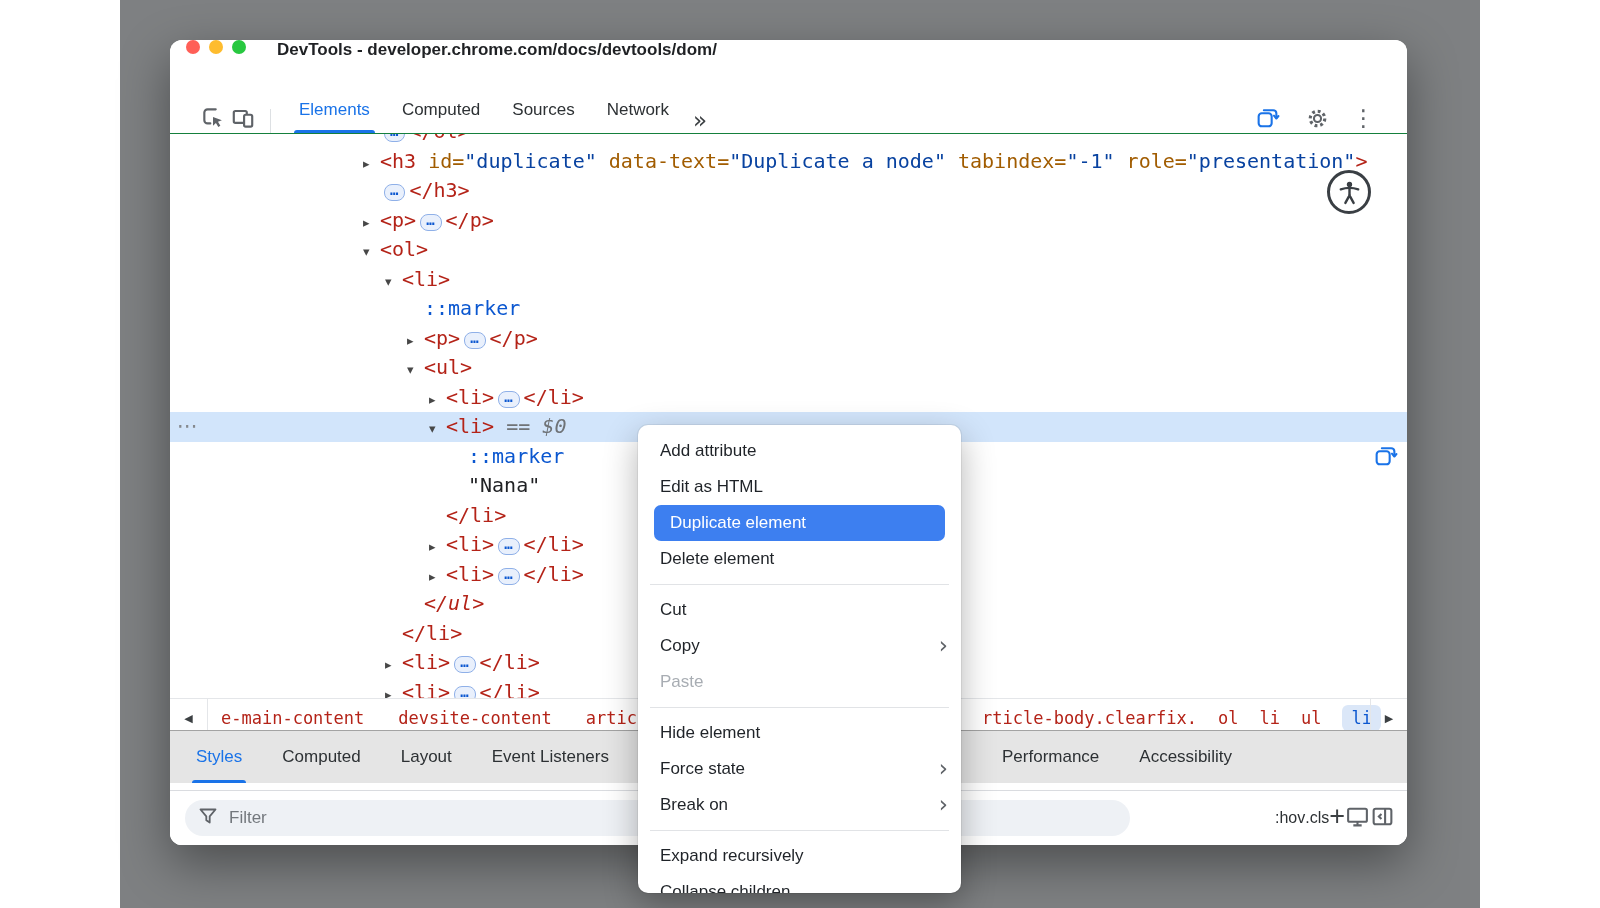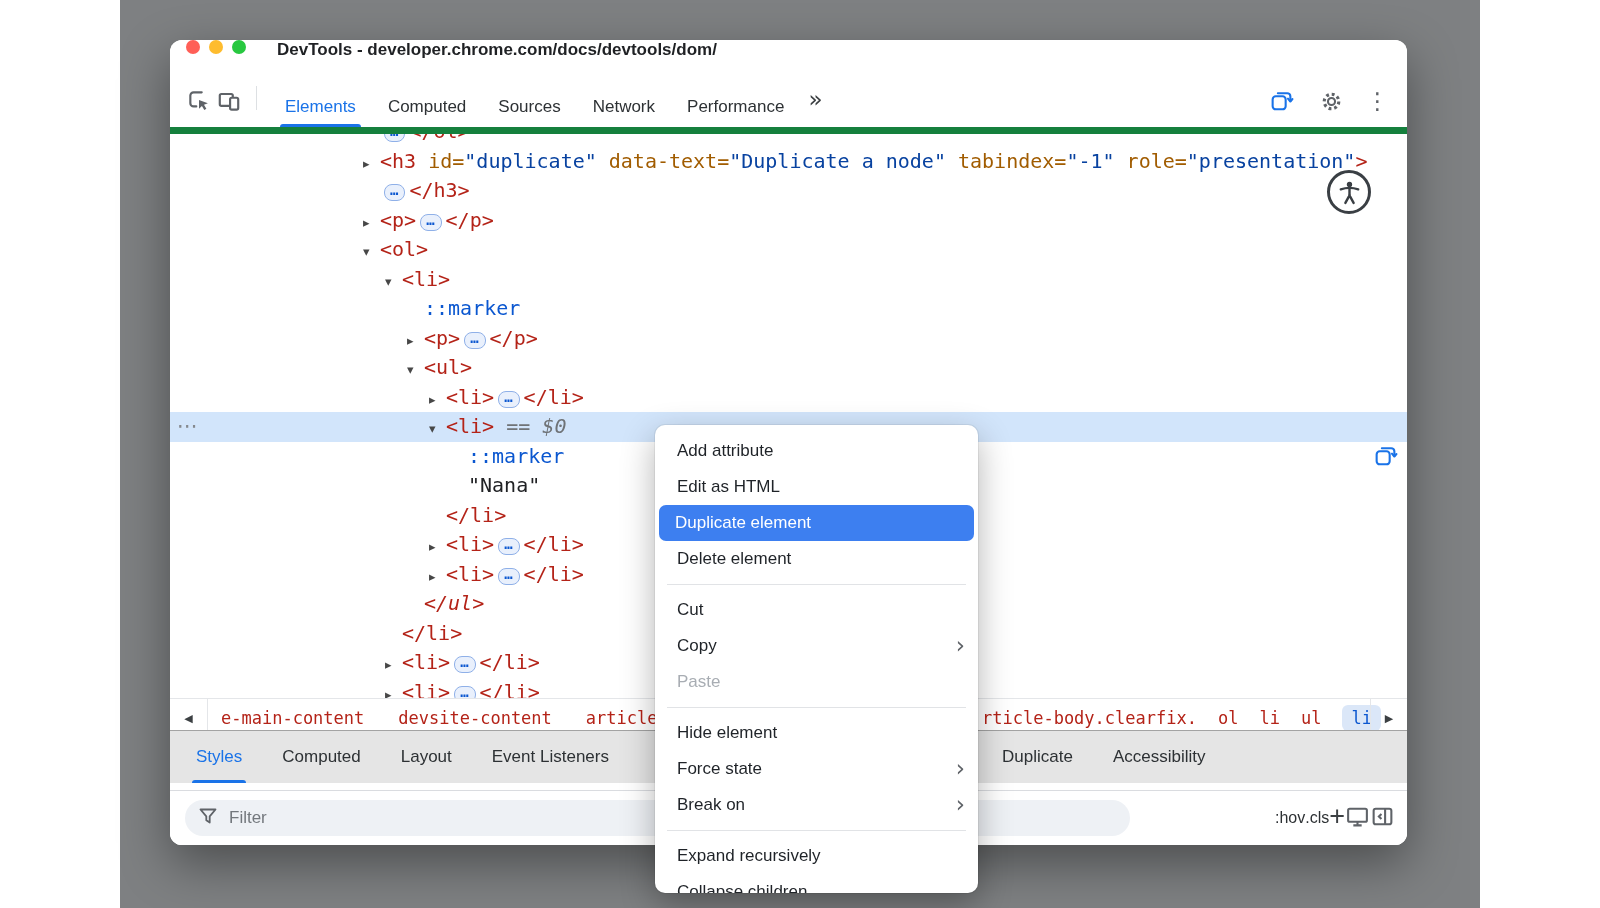--- a/index.html
+++ b/index.html
@@ -12,22 +12,22 @@
           background:#fff;box-shadow:0 18px 50px rgba(0,0,0,.40);}
   .win-clip{position:absolute;inset:0;border-radius:12px;overflow:hidden;background:#fff;}
 
   
   .titlebar{height:46px;display:flex;padding-left:16px;}
   .light{width:14px;height:14px;border-radius:50%;margin-right:9px;display:inline-block;}
   .light.r{background:#ff5f57}.light.y{background:#febc2e}.light.g{background:#28c840}
   .wtitle{margin-left:22px;font-size:17px;font-weight:700;color:#1f2124;}
 
   
-  .toolbar{position:relative;height:48px;box-sizing:border-box;border-bottom:7px solid #15803d;
-           display:flex;align-items:flex-start;padding:0 14px;}
+  .toolbar{position:relative;height:48px;box-sizing:border-box;border-bottom:1px solid #15803d;
+           display:flex;align-items:flex-end;padding:0 28px;}
   .tbicon{display:flex;align-items:center;justify-content:center;width:30px;height:30px;}
   .vsep{width:1px;height:24px;background:#dde0e3;margin:0 12px;}
   .tabs{display:flex;height:100%;}
   .tab{position:relative;height:100%;display:flex;align-items:center;padding:0 16px;
        font-size:17px;color:#2d3134;cursor:default;}
   .tab.active{color:var(--accent,#1a73e8);font-weight:500;}
   .tabline{position:absolute;left:11px;right:11px;bottom:0;height:3px;background:var(--accent,#1a73e8);
            border-radius:3px 3px 0 0;}
   .overflow{font-size:23px;color:#3c4043;margin-left:8px;}
   .tb-right{margin-left:auto;display:flex;align-items:center;gap:20px;padding-right:4px;}
@@ -92,26 +92,26 @@
   .fpill{position:absolute;left:15px;top:9px;width:945px;height:36px;border-radius:18px;
          background:#eef1f5;display:flex;align-items:center;padding-left:13px;box-sizing:border-box;gap:9px;}
   .fpill input{border:none;outline:none;background:transparent;font-size:17px;color:#202124;width:320px;
                font-family:"Liberation Sans",sans-serif;}
   .fpill input::placeholder{color:#73787d;}
   .fright{position:absolute;right:12px;top:0;height:100%;display:flex;align-items:center;}
   .fbtn{font-size:16px;color:#2d3134;}
   .plus{font-size:27px;font-weight:300;color:#3c4043;margin-top:-3px;}
 
   
-  .ctxmenu{position:absolute;left:655px;top:425px;width:323px;height:468px;background:#fff;
+  .ctxmenu{position:absolute;left:638px;top:425px;width:323px;height:468px;background:#fff;
            border-radius:10px;overflow:hidden;z-index:50;padding-top:8px;box-sizing:border-box;
            box-shadow:0 0 0 1px rgba(0,0,0,.06),0 12px 34px rgba(0,0,0,.30);
            font-family:"Liberation Sans",sans-serif;}
   .mi{height:36px;line-height:36px;padding:0 24px 0 22px;font-size:17px;color:#1f2328;position:relative;}
-  .mi.hl{margin:0 4px;padding:0 18px 0 16px;border-radius:7px;background:var(--menu-highlight,#3d7ff0);color:#fff;}
+  .mi.hl{margin:0 16px;padding:0 18px 0 16px;border-radius:7px;background:var(--menu-highlight,#3d7ff0);color:#fff;}
   .mi.dis{color:#a8adb3;}
   .mi .sub{position:absolute;right:13px;top:-1px;font-size:23px;color:#5f6368;}
   .msep{height:1px;background:#e1e3e6;margin:7px 12px;}
 </style>
 </head>
 <body>
 
 <div class="backdrop"></div>
 
 <div class="window">
@@ -136,21 +136,20 @@
             <rect x="3.5" y="5.5" width="12" height="11" rx="1.5" fill="none" stroke="#5f6368" stroke-width="2"></rect>
             <rect x="13" y="9" width="7.5" height="11" rx="1.5" fill="#fff" stroke="#5f6368" stroke-width="2"></rect>
           </svg>
       </span>
       <span class="vsep"></span>
       <div class="tabs">
           <div class="tab active">Elements<i class="tabline"></i></div>
           <div class="tab">Computed</div>
           <div class="tab">Sources</div>
           <div class="tab">Network</div>
-          <div class="tab">Performance</div>
         </div>
       <span class="overflow glyph">»</span>
       <div class="tb-right">
         <span class="tbicon">
           <svg viewBox="0 0 24 24" width="25" height="25" fill="none" stroke="#1a73e8" stroke-width="2" stroke-linecap="round" stroke-linejoin="round">
               <rect x="3.5" y="7" width="12.5" height="12.5" rx="3"></rect>
               <path d="M8.5 4h9a3 3 0 0 1 3 3v4.5"></path>
               <path d="M18.2 9.3 20.5 12l2-2.4"></path>
             </svg>
         </span>
@@ -220,21 +219,21 @@
     </div>
 
     <div class="sectabs">
       <div class="st-left">
           <div class="stab active">Styles<i class="stabline"></i></div>
           <div class="stab">Computed</div>
           <div class="stab">Layout</div>
           <div class="stab">Event Listeners</div>
         </div>
       <div class="st-right">
-          <div class="stab">Duplicate</div>
+          <div class="stab">Performance</div>
           <div class="stab">Accessibility</div>
         </div>
     </div>
 
     <div class="filterbar">
       <div class="fpill">
         <span>
           <svg viewBox="0 0 20 20" width="20" height="20" fill="none" stroke="#5f6368" stroke-width="1.8" stroke-linejoin="round">
               <path d="M2.5 3.5h15l-5.8 6.8v6.2l-3.4-2.2v-4z"></path>
             </svg>

